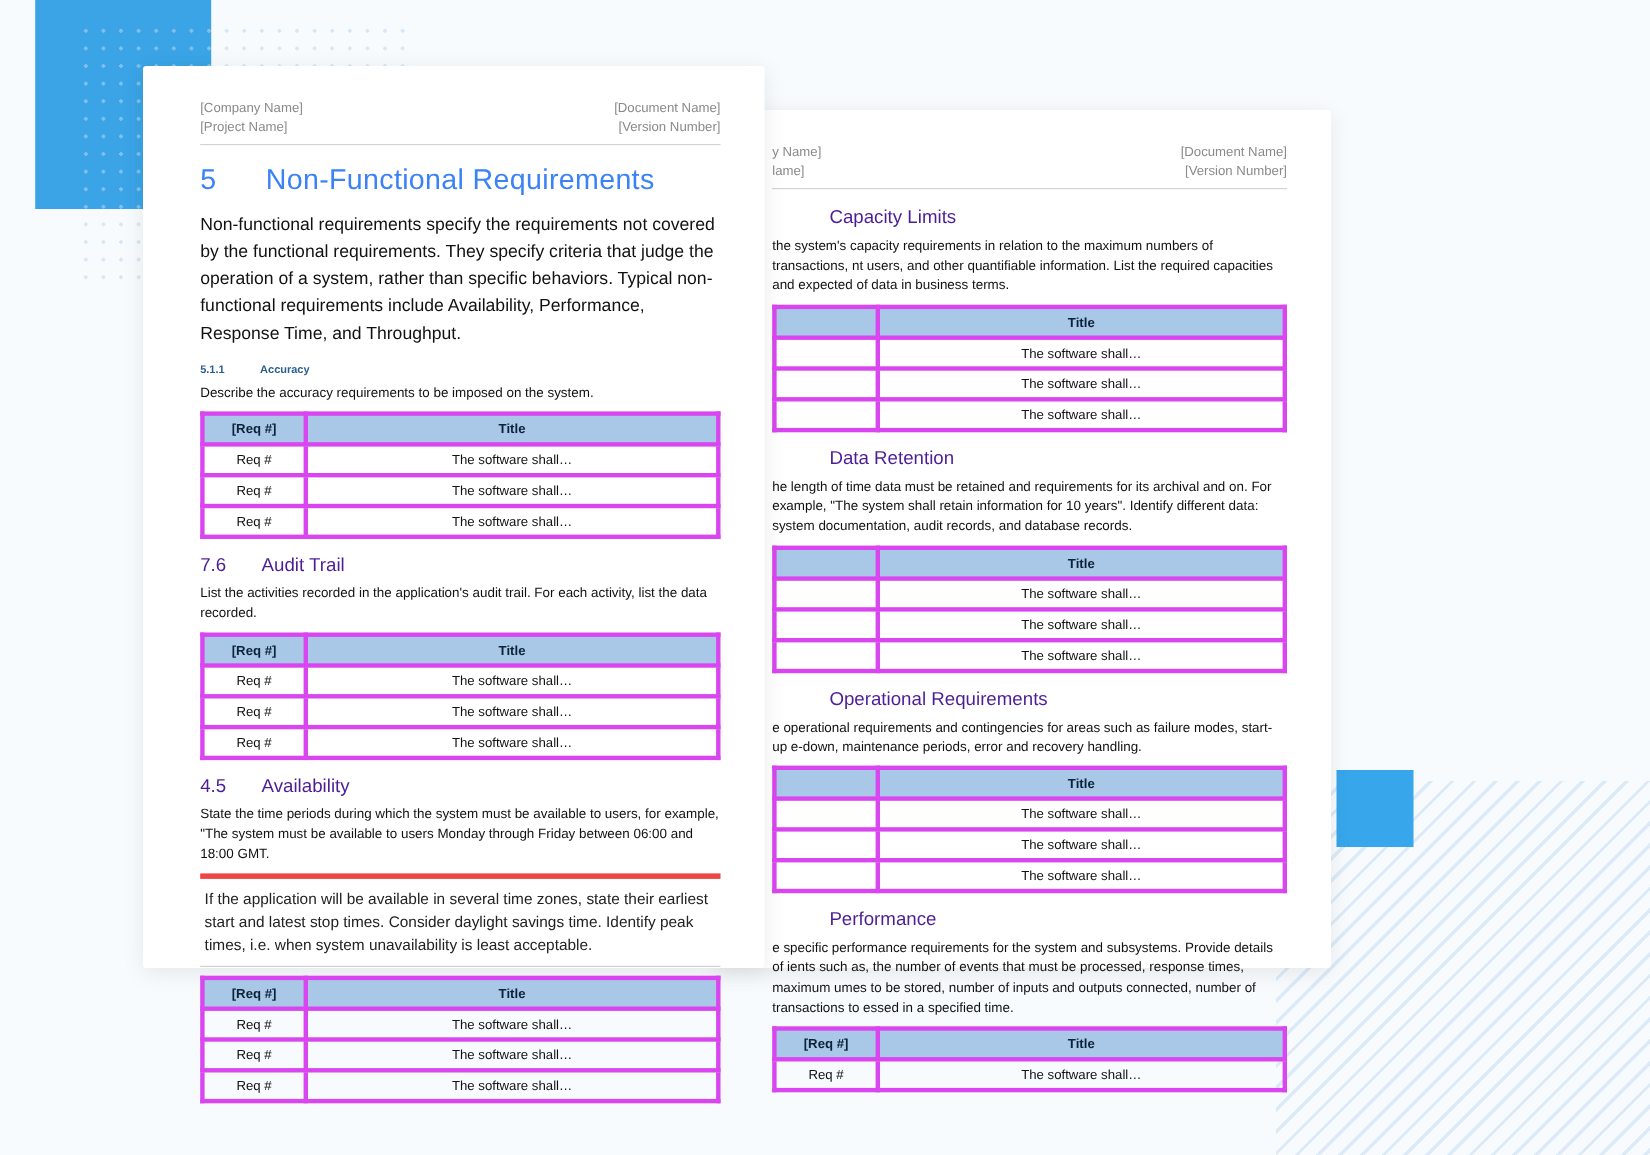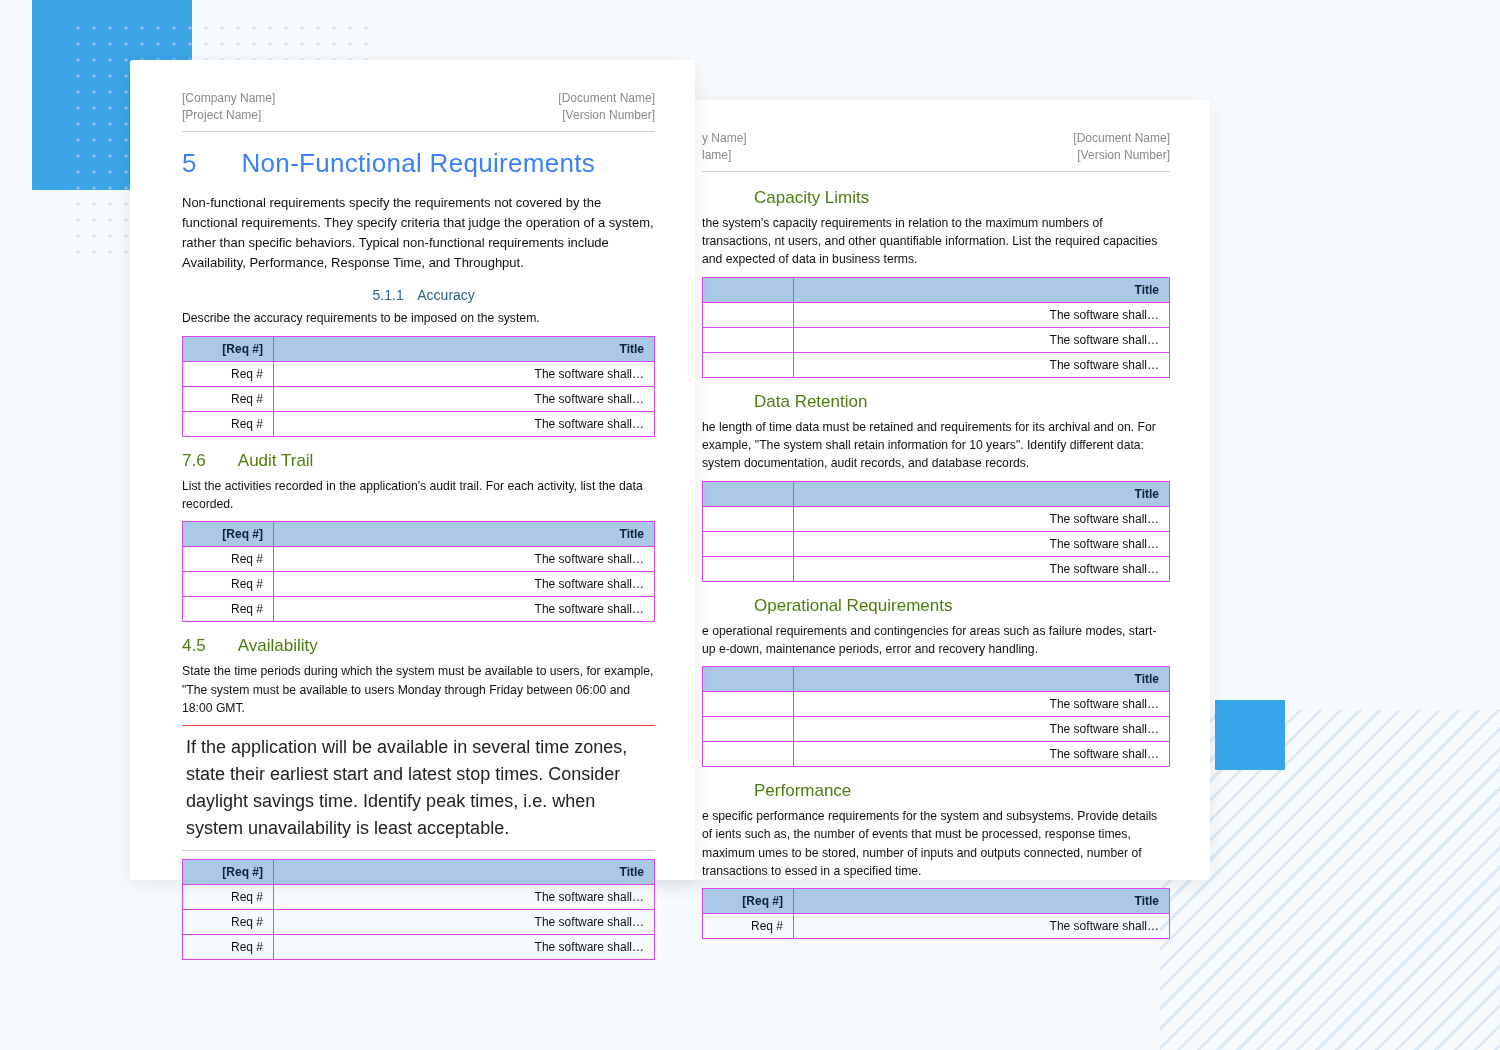--- a/index.html
+++ b/index.html
@@ -15,30 +15,30 @@
   
   .page{position:absolute;background:#fff;box-shadow:0 4px 20px rgba(0,0,0,.08);border-radius:3px;
     box-sizing:border-box;padding:30px 40px 30px 52px;font-size:13px;color:#111;z-index:5;}
   .page1{left:130px;top:60px;width:565px;height:820px;z-index:6;}
   .page2{left:650px;top:100px;width:560px;height:780px;z-index:4;}
   .hdr{display:flex;justify-content:space-between;color:#8a8a8a;font-size:12px;
     border-bottom:1px solid #cfcfcf;padding-bottom:6px;margin-bottom:16px;}
   .hdr .col{line-height:1.45;}
   .h1{color:#3b82f6;font-size:26px;font-weight:400;margin:6px 0 14px 0;letter-spacing:.3px;}
   .h1 .num{display:inline-block;width:52px;}
-  .intro{color:#111;font-size:13px;line-height:1.55;margin-bottom:14px;}
-  .h2{color:#4d7c0f;font-size:17px;font-weight:400;margin:12px 0 6px 0;}
+  .intro{color:#111;font-size:16px;line-height:1.55;margin-bottom:14px;}
+  .h2{color:#4c1d95;font-size:17px;font-weight:400;margin:12px 0 6px 0;}
   .h2 .num{display:inline-block;width:52px;}
-  .h3{color:#2b5f8e;font-size:14px;font-weight:400;margin:8px 0 6px 0;text-align:center;}
+  .h3{color:#2b5f8e;font-size:10px;font-weight:700;margin:8px 0 6px 0;}
   .h3 .num{display:inline-block;width:52px;}
   .desc{font-size:12.2px;line-height:1.5;margin:4px 0 8px 0;}
-  .note{border-top:1px solid #ef4444;border-bottom:1px solid #ccc;padding:8px 4px;margin:8px 0;
-    font-size:18px;line-height:1.5;color:#222;}
+  .note{border-top:5px solid #ef4444;border-bottom:1px solid #ccc;padding:8px 4px;margin:8px 0;
+    font-size:14px;line-height:1.5;color:#222;}
   table.req{width:100%;border-collapse:collapse;font-size:12px;margin:4px 0 14px 0;}
-  table.req th,table.req td{border:1px solid #d946ef;padding:5px 10px;text-align:right;}
+  table.req th,table.req td{border:4px solid #d946ef;padding:5px 10px;text-align:center;}
   table.req th{background:#a9c7e6;font-weight:700;color:#0b2238;}
   table.req td.reqnum{width:70px;}
   
 </style>
 </head>
 <body>
 
 <div class="canvas">
   <div class="deco-block"></div>
   <div class="deco-dots"></div>

